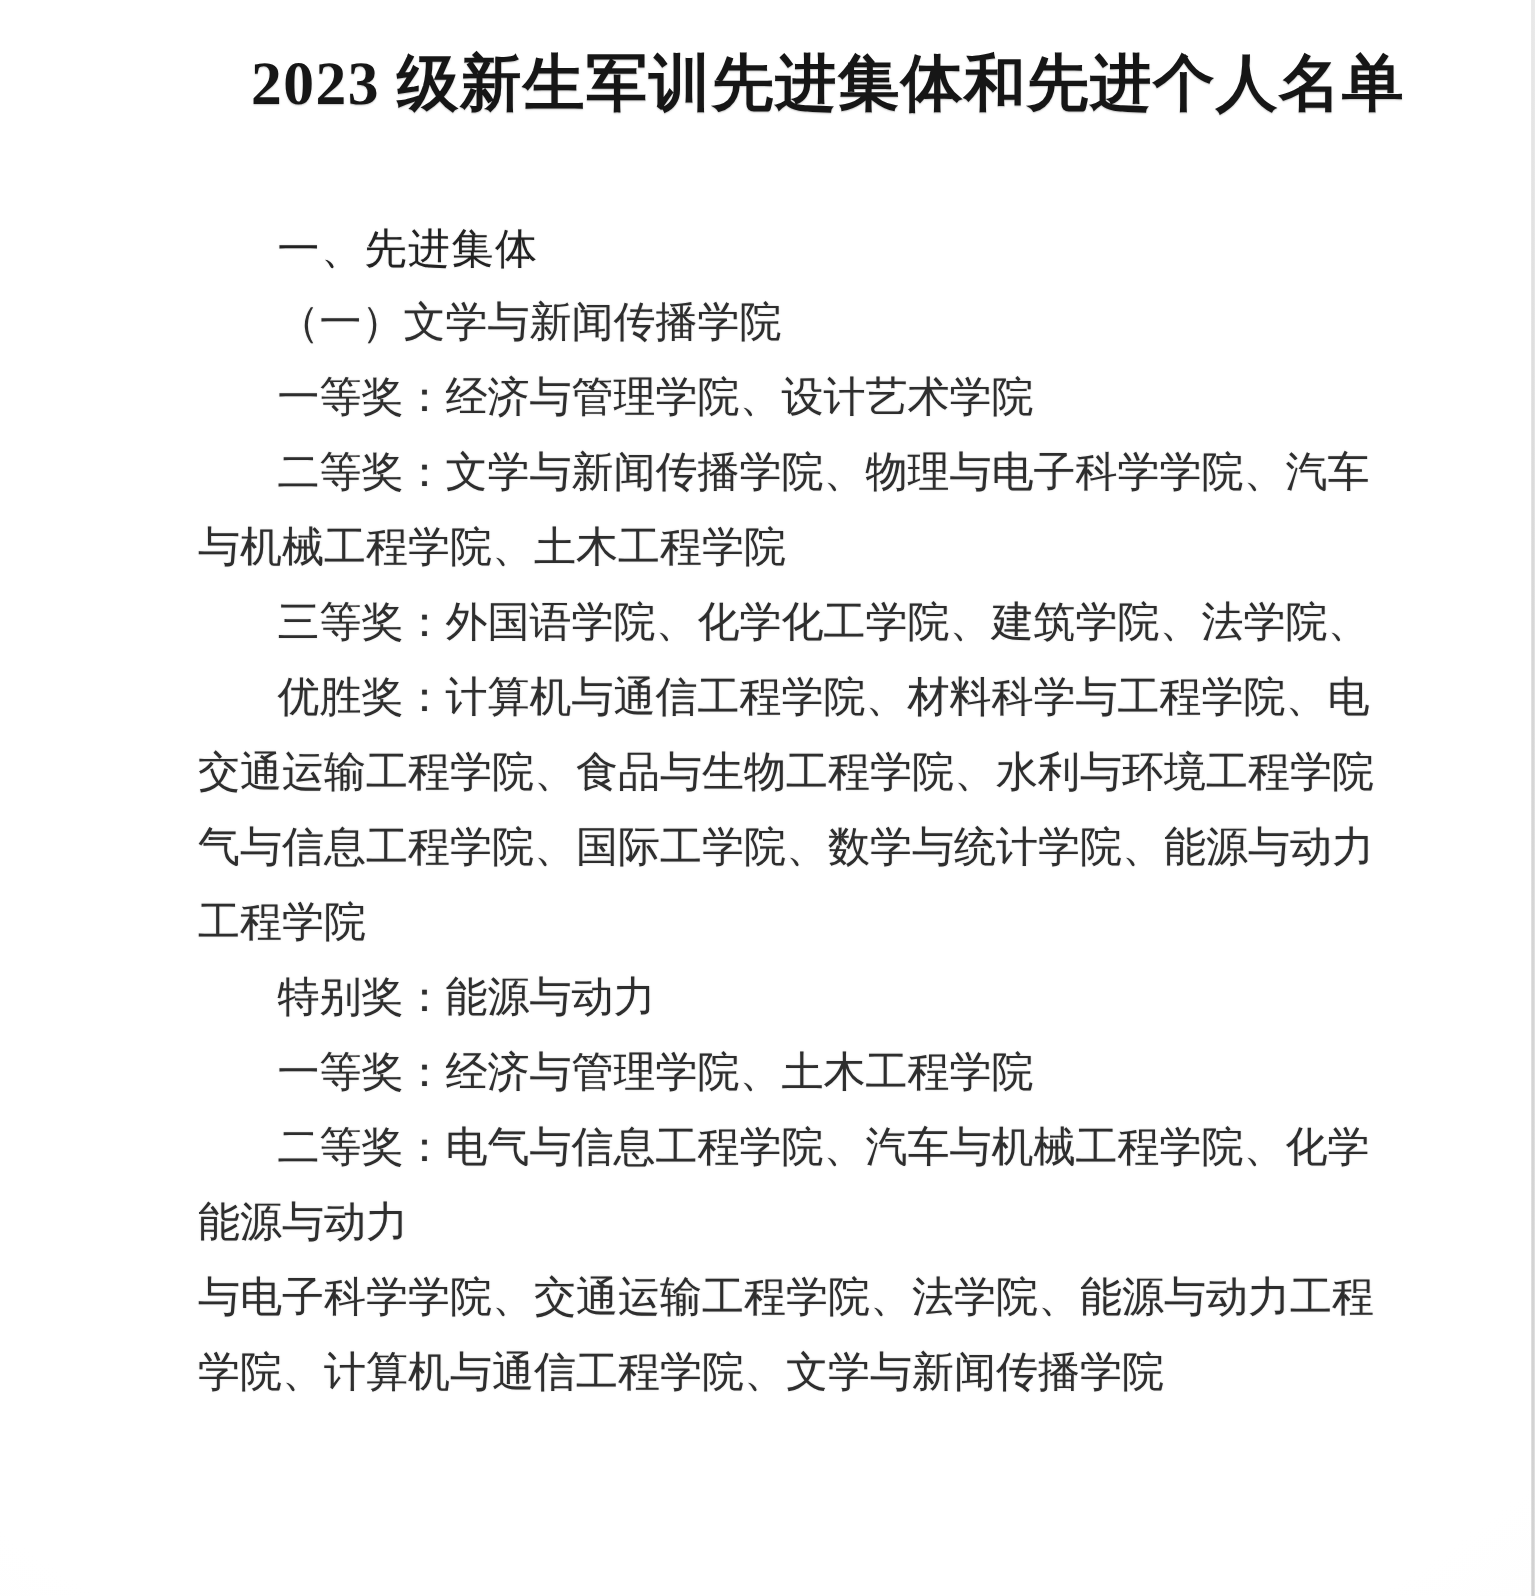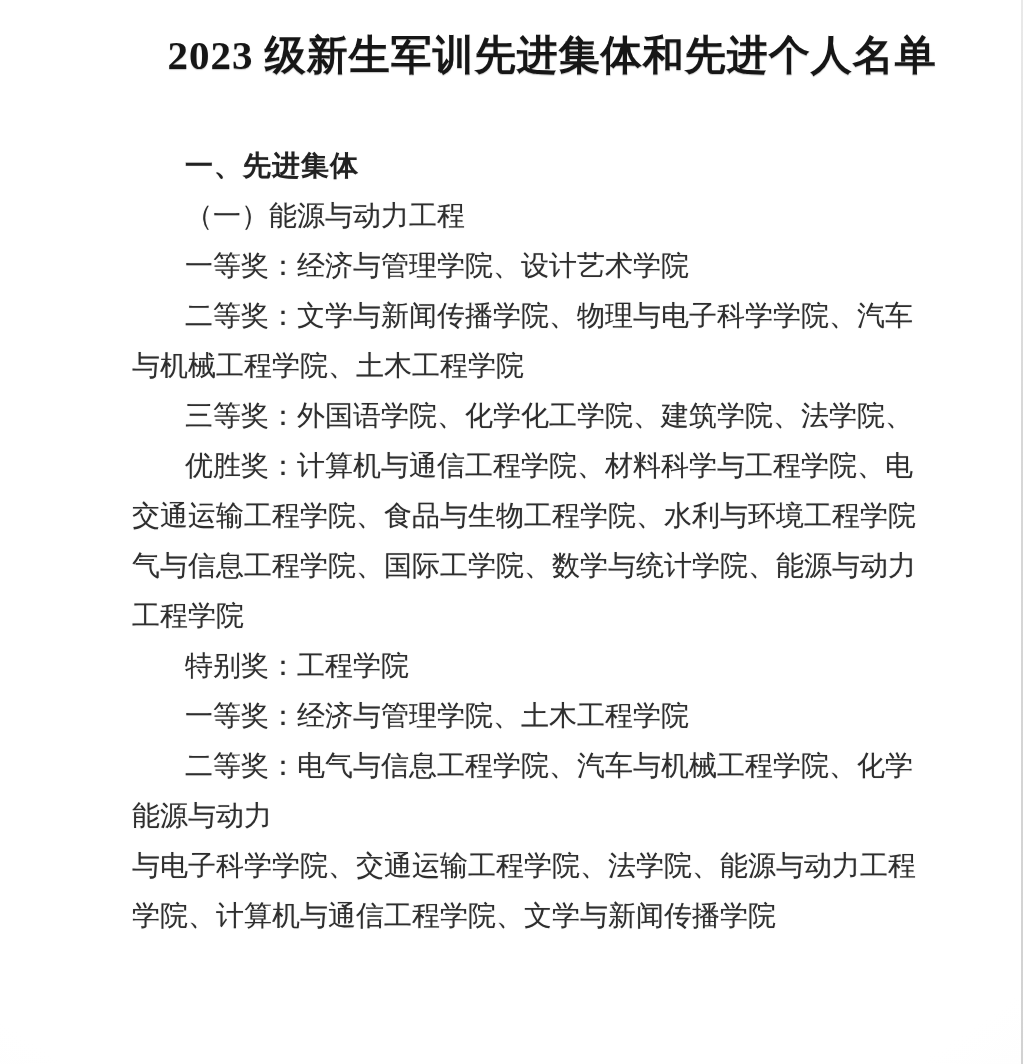--- a/index.html
+++ b/index.html
@@ -63,43 +63,43 @@
   }
   .line.indent {
     padding-left: 53px;
   }
   .line.justify {
     text-align: justify;
     text-align-last: justify;
   }
   .line.heading {
     font-family: "Liberation Sans", sans-serif;
-    font-weight: bold;
+    font-weight: normal;
     color: #222222;
     letter-spacing: 1px;
   }
 </style>
 </head>
 <body>
 
 <div class="page" style="background-color: rgb(253, 253, 253);">
   <h1 class="title" style="color: rgb(22, 22, 22);">2023 级新生军训先进集体和先进个人名单</h1>
 
   <div class="body-text" id="doc-lines">
       <div class="line indent heading">一、先进集体</div>
-      <div class="line indent">（一）能源与动力工程</div>
+      <div class="line indent">（一）文学与新闻传播学院</div>
       <div class="line indent">一等奖：经济与管理学院、设计艺术学院</div>
       <div class="line indent justify">二等奖：文学与新闻传播学院、物理与电子科学学院、汽车</div>
       <div class="line">与机械工程学院、土木工程学院</div>
       <div class="line indent justify">三等奖：外国语学院、化学化工学院、建筑学院、法学院、</div>
       <div class="line indent justify">优胜奖：计算机与通信工程学院、材料科学与工程学院、电</div>
       <div class="line justify">交通运输工程学院、食品与生物工程学院、水利与环境工程学院</div>
       <div class="line justify">气与信息工程学院、国际工学院、数学与统计学院、能源与动力</div>
       <div class="line">工程学院</div>
-      <div class="line indent">特别奖：工程学院</div>
+      <div class="line indent">特别奖：能源与动力</div>
       <div class="line indent">一等奖：经济与管理学院、土木工程学院</div>
       <div class="line indent justify">二等奖：电气与信息工程学院、汽车与机械工程学院、化学</div>
       <div class="line">能源与动力</div>
       <div class="line justify">与电子科学学院、交通运输工程学院、法学院、能源与动力工程</div>
       <div class="line">学院、计算机与通信工程学院、文学与新闻传播学院</div>
     </div>
 
   <div class="edge-line" style="background-color: rgb(215, 215, 215);"></div>
 </div>
 

